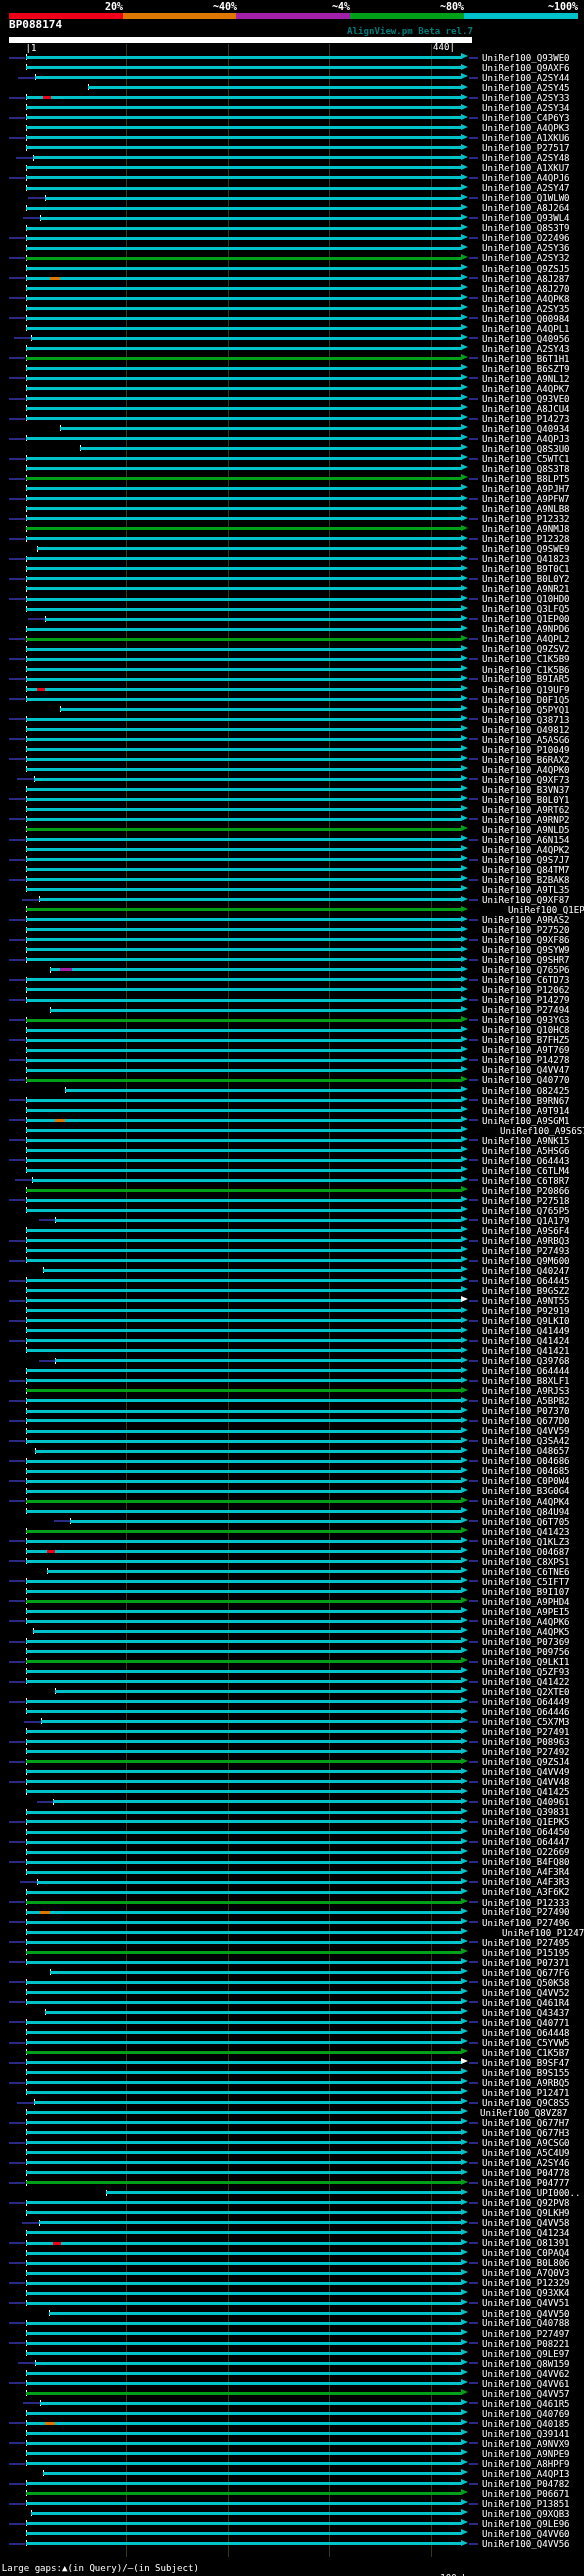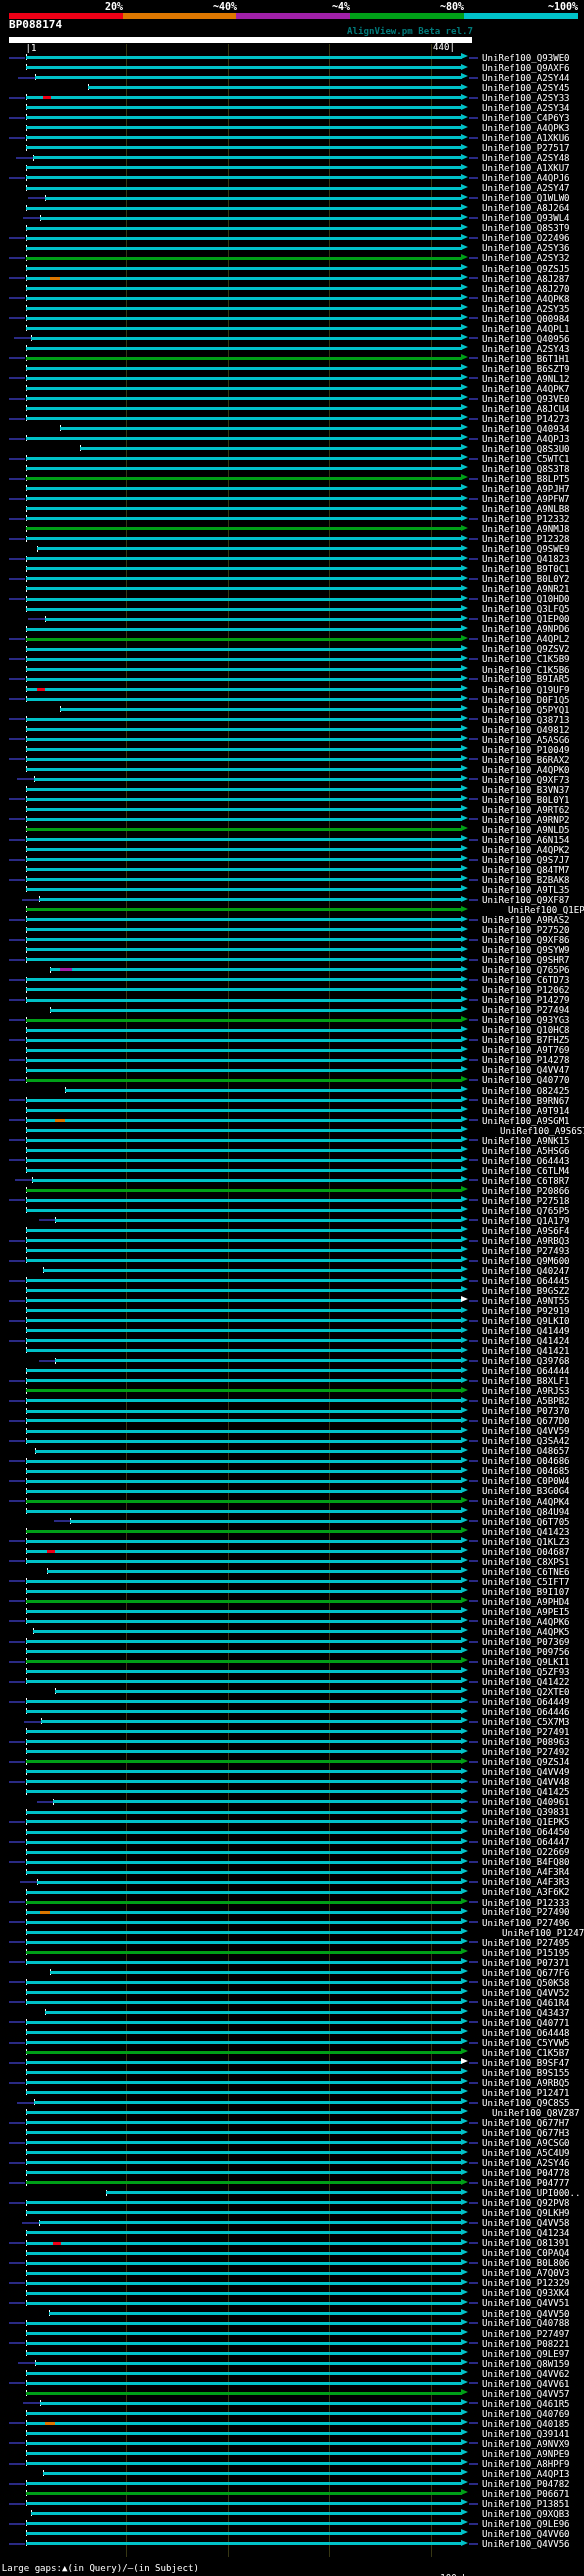--- a/index.html
+++ b/index.html
@@ -1084,21 +1084,21 @@
       <div class="lbl" style="left: 482px; top: 2088px; color: rgb(255, 255, 255);">UniRef100_P12471</div>
       <div class="lead" style="left: 17.3px; top: 2102px; width: 16.4px; background: rgb(42, 42, 132);"></div>
       <div class="tick" style="left: 34px; top: 2099px;"></div>
       <div class="bar" style="left: 34px; top: 2101px; width: 428px; background: rgb(0, 194, 200);"></div>
       <div class="arrow" style="left: 461px; top: 2098px; border-left: 7.3px solid rgb(0, 194, 200);"></div>
       <div class="lead" style="left: 469px; top: 2102px; width: 9.1px; background: rgb(42, 42, 132);"></div>
       <div class="lbl" style="left: 482px; top: 2098px; color: rgb(255, 255, 255);">UniRef100_Q9C8S5</div>
       <div class="tick" style="left: 25.6px; top: 2109px;"></div>
       <div class="bar" style="left: 25.6px; top: 2111px; width: 436px; background: rgb(0, 194, 200);"></div>
       <div class="arrow" style="left: 461px; top: 2108px; border-left: 7.3px solid rgb(0, 194, 200);"></div>
-      <div class="lbl" style="left: 492px; top: 2108px; color: rgb(255, 255, 255);">UniRef100_Q8VZ87</div>
+      <div class="lbl" style="left: 480px; top: 2108px; color: rgb(255, 255, 255);">UniRef100_Q8VZ87</div>
       <div class="lead" style="left: 9.1px; top: 2122px; width: 16.4px; background: rgb(42, 42, 132);"></div>
       <div class="tick" style="left: 25.6px; top: 2119px;"></div>
       <div class="bar" style="left: 25.6px; top: 2121px; width: 436px; background: rgb(0, 194, 200);"></div>
       <div class="arrow" style="left: 461px; top: 2118px; border-left: 7.3px solid rgb(0, 194, 200);"></div>
       <div class="lead" style="left: 469px; top: 2122px; width: 9.1px; background: rgb(42, 42, 132);"></div>
       <div class="lbl" style="left: 482px; top: 2118px; color: rgb(255, 255, 255);">UniRef100_Q677H7</div>
       <div class="tick" style="left: 25.6px; top: 2129px;"></div>
       <div class="bar" style="left: 25.6px; top: 2131px; width: 436px; background: rgb(0, 194, 200);"></div>
       <div class="arrow" style="left: 461px; top: 2129px; border-left: 7.3px solid rgb(0, 194, 200);"></div>
       <div class="lbl" style="left: 482px; top: 2128px; color: rgb(255, 255, 255);">UniRef100_Q677H3</div>

